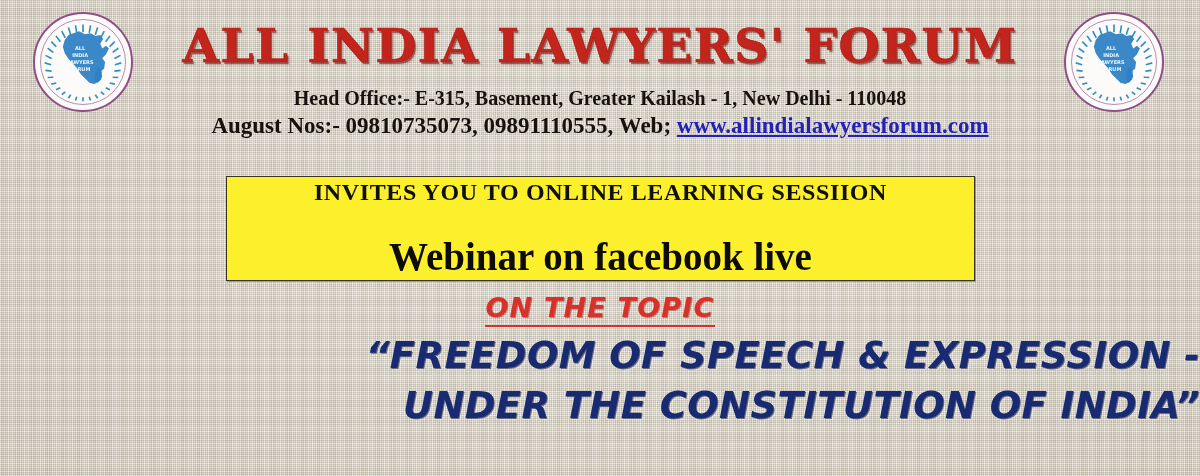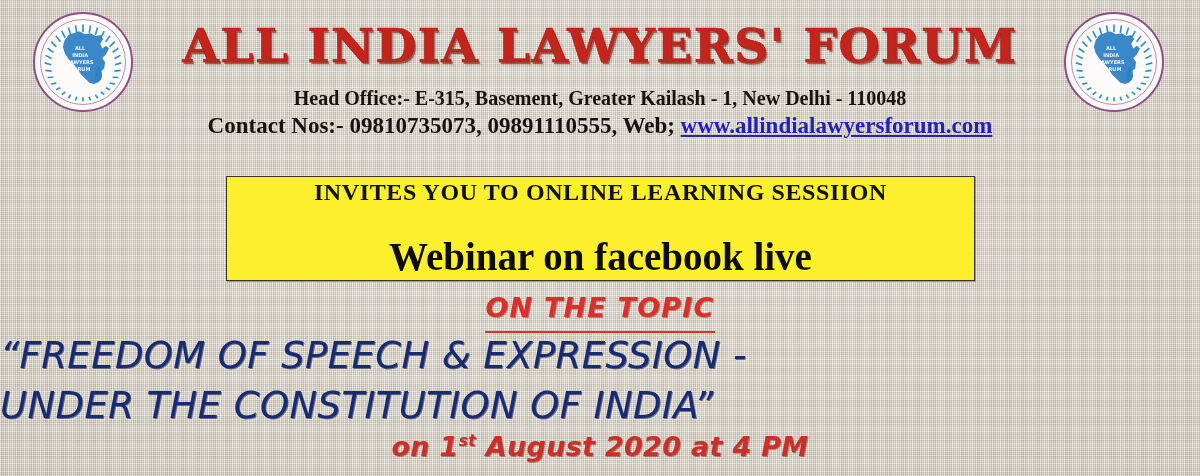--- a/index.html
+++ b/index.html
@@ -159,30 +159,30 @@
     font-style: italic;
     font-size: 27px;
     line-height: 33px;
     letter-spacing: 1.2px;
     color: #d8312a;
     text-shadow: 1px 1px 0 rgba(140,25,20,0.45);
     white-space: nowrap;
   }
   .on-the-topic span.u {
     border-bottom: 2.5px solid #d8312a;
-    padding-bottom: 8px;
+    padding-bottom: 2px;
   }
 
   .topic-line {
     position: absolute;
     left: 0;
     width: 1200px;
-    text-align: left;
+    text-align: right;
     font-family: "DejaVu Sans", "Liberation Sans", sans-serif;
-    font-weight: 400;
+    font-weight: 700;
     font-style: italic;
     color: #172a72;
     font-size: 37px;
     line-height: 44px;
     letter-spacing: 0.4px;
     text-shadow:
       1px 1px 0 rgba(10,18,60,0.55),
       2px 2px 2px rgba(255,255,255,0.30);
     white-space: nowrap;
   }
@@ -316,33 +316,30 @@
         <text x="47" y="59">FORUM</text>
       </g>
     </svg>
   </div>
 
   <div class="org-title">ALL INDIA LAWYERS' FORUM</div>
 
   <div class="addr-line l1">Head Office:- E-315, Basement, Greater Kailash - 1, New Delhi - 110048</div>
 
   <div class="addr-line l2">
-    <span>Contact Nos:- 09810735073, 09891110555, Web;</span>
+    <span>August Nos:- 09810735073, 09891110555, Web;</span>
     <span class="web-link">www.allindialawyersforum.com</span>
   </div>
 
   <div class="invite-box">
     <div class="invite-line1">INVITES YOU TO ONLINE LEARNING SESSIION</div>
     <div class="invite-line2">Webinar on facebook live</div>
   </div>
 
   <div class="on-the-topic">
     <span class="u">ON THE TOPIC</span>
   </div>
 
   <div class="topic-line t1">“FREEDOM OF SPEECH &amp; EXPRESSION -</div>
   <div class="topic-line t2">UNDER THE CONSTITUTION OF INDIA”</div>
 
-  <div class="date-line">
-    <span>on 1</span><sup>st</sup><span> August 2020 at 4 PM</span>
-  </div>
 
 </div>
 
 </body></html>

